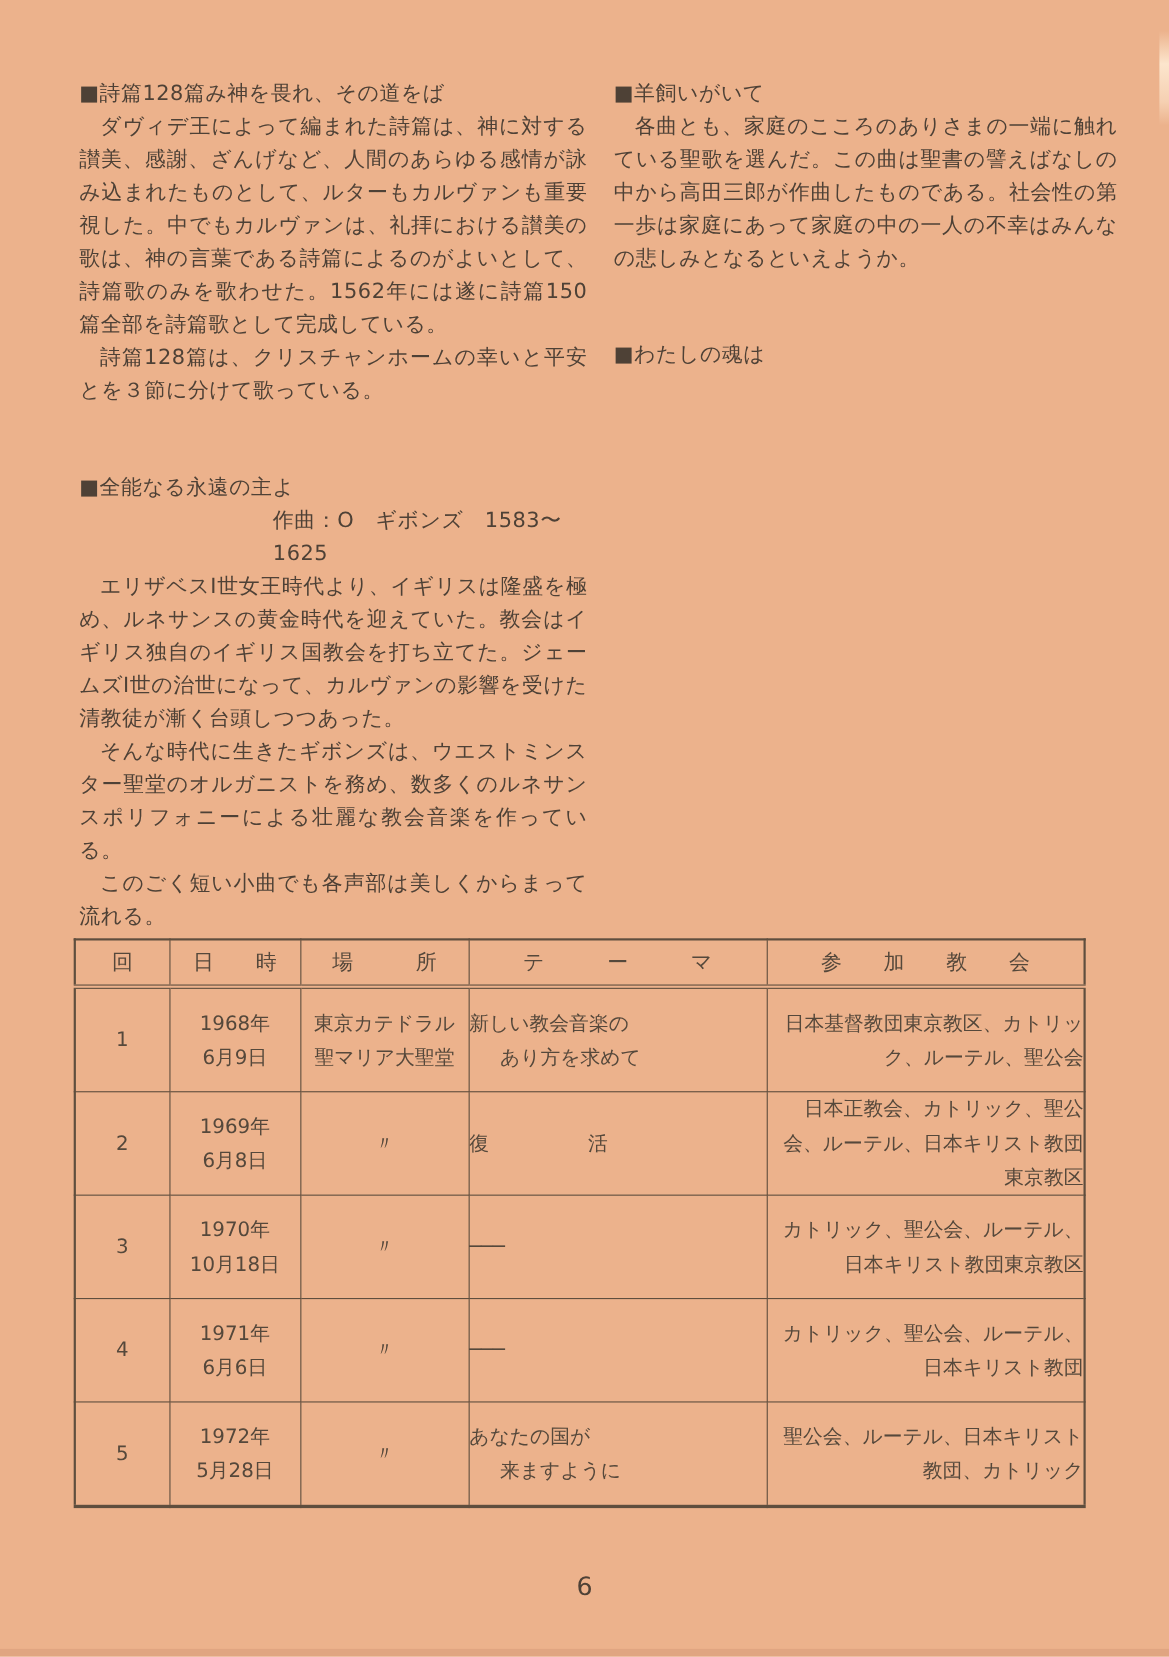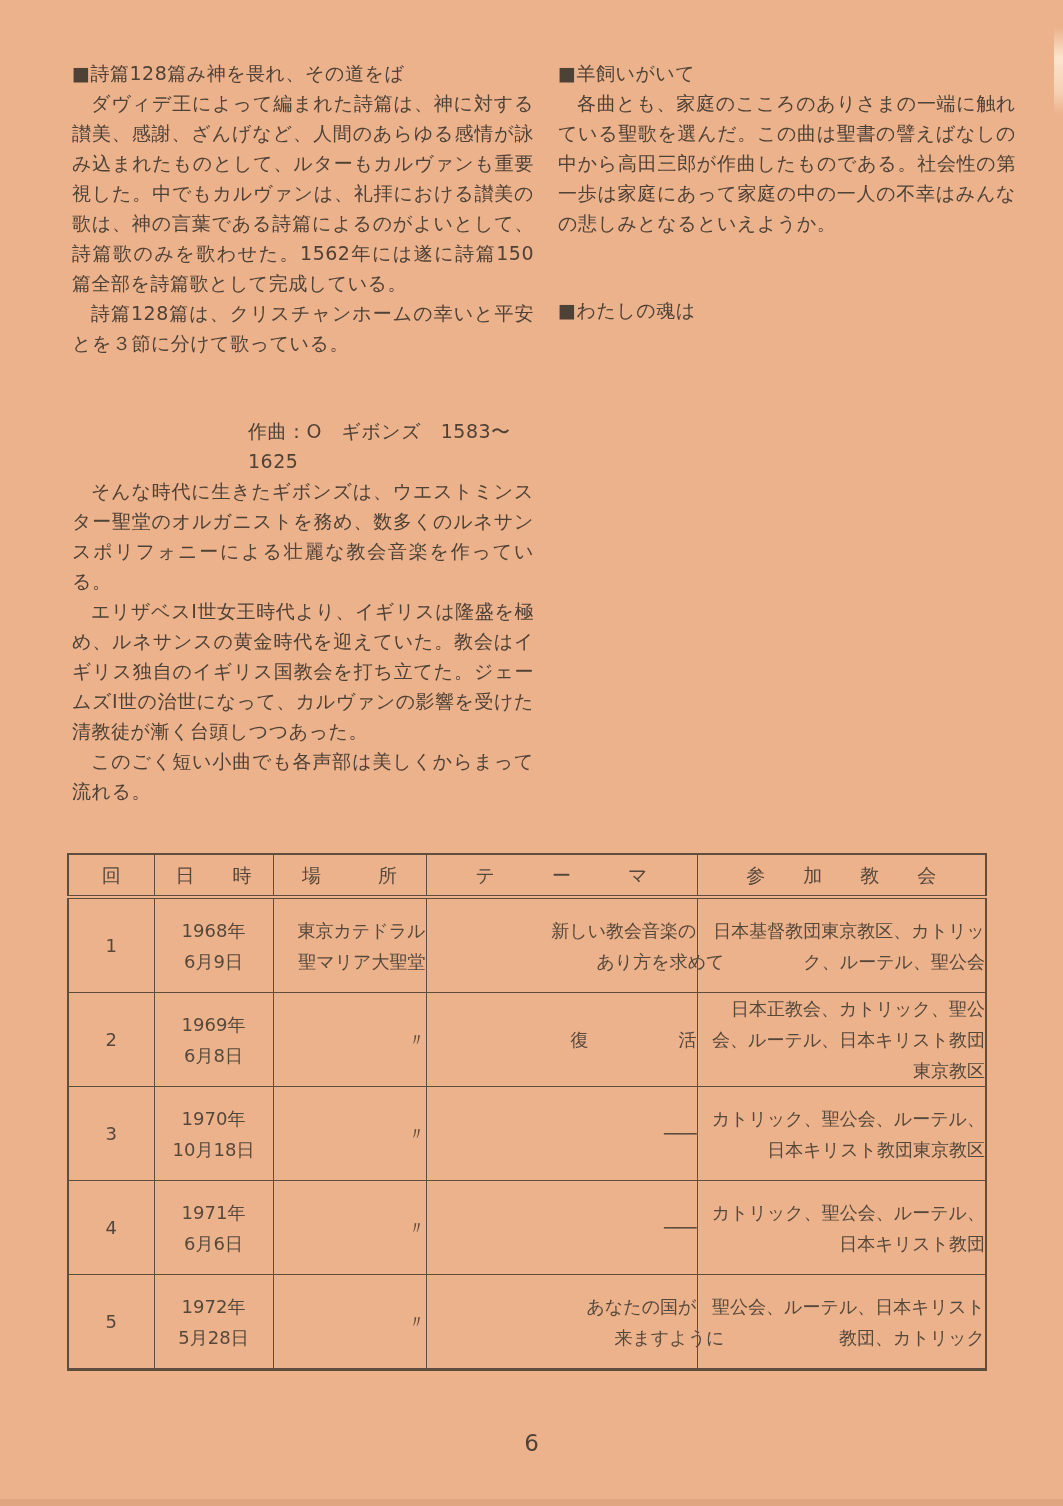--- a/index.html
+++ b/index.html
@@ -8,21 +8,21 @@
     width: 1063px;
     height: 1506px;
     background: #ecb28c;
     color: #4e4136;
     font-family: "DejaVu Sans", sans-serif;
     overflow: hidden;
   }
   
   .col {
     position: absolute;
-    top: 58px;
+    top: 70px;
     font-size: 19px;
     line-height: 30px;
     letter-spacing: 0.5px;
   }
   .col-left  { left: 72px;  width: 462px; }
   .col-right { left: 558px; width: 458px; }
   .sec-heading {
     margin: 0;
     font-size: 19px;
     font-weight: normal;
@@ -59,22 +59,22 @@
   .history-table thead th {
     height: 40px;
     font-weight: normal;
     font-size: 19px;
     text-align: center;
     border-bottom: 4px double #5f4e3e;
   }
   .history-table tbody td { height: 93px; }
   .cell-no    { text-align: center; }
   .cell-date  { text-align: center; margin-top: 13px; }
-  .cell-place { text-align: right; }
-  .cell-theme { text-align: right; }
+  .cell-place { text-align: center; }
+  .cell-theme { text-align: left; }
   .cell-theme .t2 { position: relative; left: 28px; }
   .cell-church {
     text-align: right;
     padding: 6px 12px 6px 14px;
   }
   
   .page-number {
     position: absolute;
     top: 1430px;
     left: 0;
@@ -106,23 +106,24 @@
 
 <div class="page">
 
   <div class="col col-left">
     <section class="sec">
       <h3 class="sec-heading">■詩篇128篇み神を畏れ、その道をば</h3>
       <p class="para">ダヴィデ王によって編まれた詩篇は、神に対する讃美、感謝、ざんげなど、人間のあらゆる感情が詠み込まれたものとして、ルターもカルヴァンも重要視した。中でもカルヴァンは、礼拝における讃美の歌は、神の言葉である詩篇によるのがよいとして、詩篇歌のみを歌わせた。1562年には遂に詩篇150篇全部を詩篇歌として完成している。</p>
       <p class="para">詩篇128篇は、クリスチャンホームの幸いと平安とを３節に分けて歌っている。</p>
     </section>
     <section class="sec gap-l">
+      <h3 class="sec-heading">■全能なる永遠の主よ</h3>
       <div class="composer">作曲：O　ギボンズ　1583〜1625</div>
+      <p class="para">エリザベスⅠ世女王時代より、イギリスは隆盛を極め、ルネサンスの黄金時代を迎えていた。教会はイギリス独自のイギリス国教会を打ち立てた。ジェームズⅠ世の治世になって、カルヴァンの影響を受けた清教徒が漸く台頭しつつあった。</p>
       <p class="para">そんな時代に生きたギボンズは、ウエストミンスター聖堂のオルガニストを務め、数多くのルネサンスポリフォニーによる壮麗な教会音楽を作っている。</p>
-      <p class="para">エリザベスⅠ世女王時代より、イギリスは隆盛を極め、ルネサンスの黄金時代を迎えていた。教会はイギリス独自のイギリス国教会を打ち立てた。ジェームズⅠ世の治世になって、カルヴァンの影響を受けた清教徒が漸く台頭しつつあった。</p>
       <p class="para">このごく短い小曲でも各声部は美しくからまって流れる。</p>
     </section>
   </div>
 
   <div class="col col-right">
     <section class="sec">
       <h3 class="sec-heading">■羊飼いがいて</h3>
       <p class="para">各曲とも、家庭のこころのありさまの一端に触れている聖歌を選んだ。この曲は聖書の譬えばなしの中から高田三郎が作曲したものである。社会性の第一歩は家庭にあって家庭の中の一人の不幸はみんなの悲しみとなるといえようか。</p>
     </section>
     <section class="sec gap-r">

